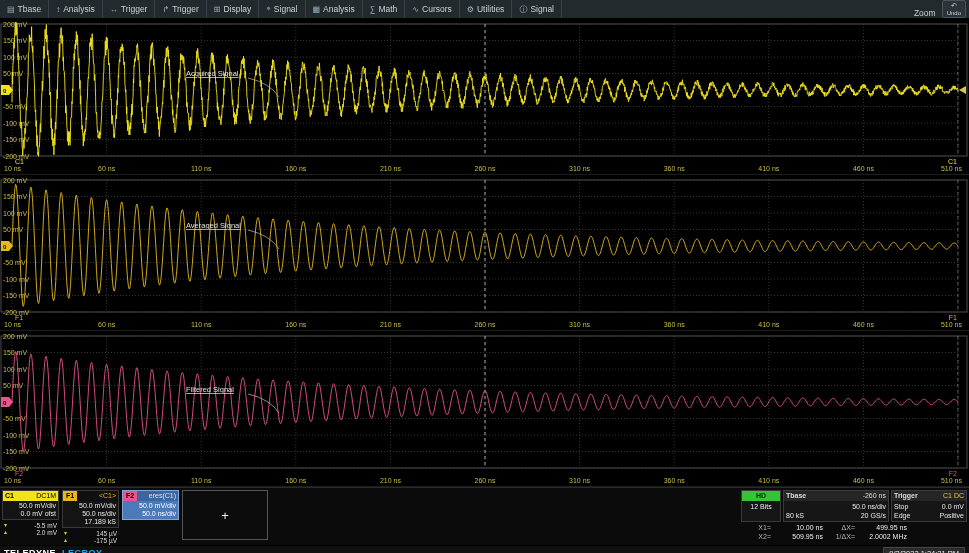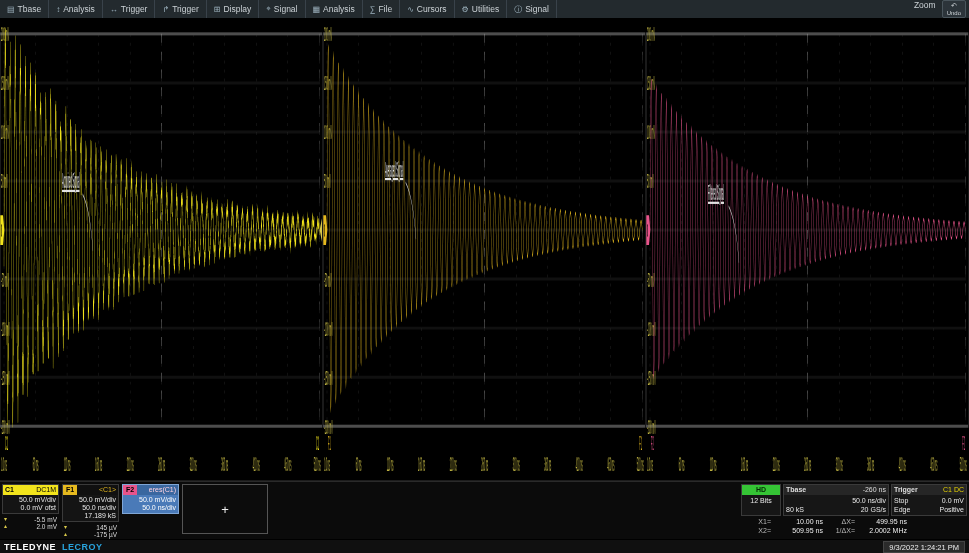--- a/index.html
+++ b/index.html
@@ -5,26 +5,26 @@
   *{margin:0;padding:0;box-sizing:border-box;}
   html,body{background:#000;}
   body{font-family:"Liberation Sans",sans-serif;}
   .screen{width:969px;height:553px;background:#000;display:flex;flex-direction:column;overflow:hidden;}
 
   
   .menubar{flex:0 0 18px;background:#232a2e;display:flex;align-items:center;justify-content:space-between;border-bottom:1px solid #000;}
   .menu-left{display:flex;height:100%;align-items:stretch;}
   .menu-item{display:flex;align-items:center;gap:3px;padding:0 7px;border-right:1px solid #39424a;color:#ccd2d6;font-size:8.5px;cursor:default;white-space:nowrap;}
   .mi-icon{font-size:8px;color:#9fb4c0;}
-  .menu-right{display:flex;align-items:flex-start;gap:6px;padding-right:3px;color:#ccd2d6;font-size:8.5px;}
+  .menu-right{display:flex;align-items:flex-end;gap:6px;padding-right:3px;color:#ccd2d6;font-size:8.5px;}
   .undo-btn{background:#2c343a;border:1px solid #4a555c;color:#ccd2d6;font-size:6px;display:flex;flex-direction:column;align-items:center;line-height:1.1;padding:1px 4px;border-radius:2px;}
   .undo-glyph{font-size:7px;}
 
   
-  .panels{flex:1 1 auto;display:flex;background:#000;}
+  .panels{flex:1 1 auto;display:flex;flex-direction:column;background:#000;}
   .panel{flex:1 1 0;position:relative;background:#000;border-bottom:1px solid #1c1c1c;}
   .panel svg{display:block;width:100%;height:100%;}
   .panel text{font-family:"Liberation Sans",sans-serif;}
 
   
   .status{flex:0 0 56px;background:#0b0b0b;display:flex;align-items:flex-start;gap:3px;padding:2px 2px 1px;border-top:1px solid #2a2a2a;}
   .desc-col{display:flex;flex-direction:column;width:57px;gap:2px;}
   .desc-box{border:1px solid #3a3a3a;background:#141414;width:100%;}
   .desc-head{display:flex;justify-content:space-between;align-items:center;height:10px;font-size:7px;line-height:10px;}
   .head-c1{background:#f2e41c;color:#000;padding:0 2px;font-weight:bold;}
@@ -103,21 +103,21 @@
         <div class="menu-item">
           <span class="mi-icon">⌖</span>
           <span>Signal</span>
         </div>
         <div class="menu-item">
           <span class="mi-icon">▦</span>
           <span>Analysis</span>
         </div>
         <div class="menu-item">
           <span class="mi-icon">∑</span>
-          <span>File</span>
+          <span>Math</span>
         </div>
         <div class="menu-item">
           <span class="mi-icon">∿</span>
           <span>Cursors</span>
         </div>
         <div class="menu-item">
           <span class="mi-icon">⚙</span>
           <span>Utilities</span>
         </div>
         <div class="menu-item">

